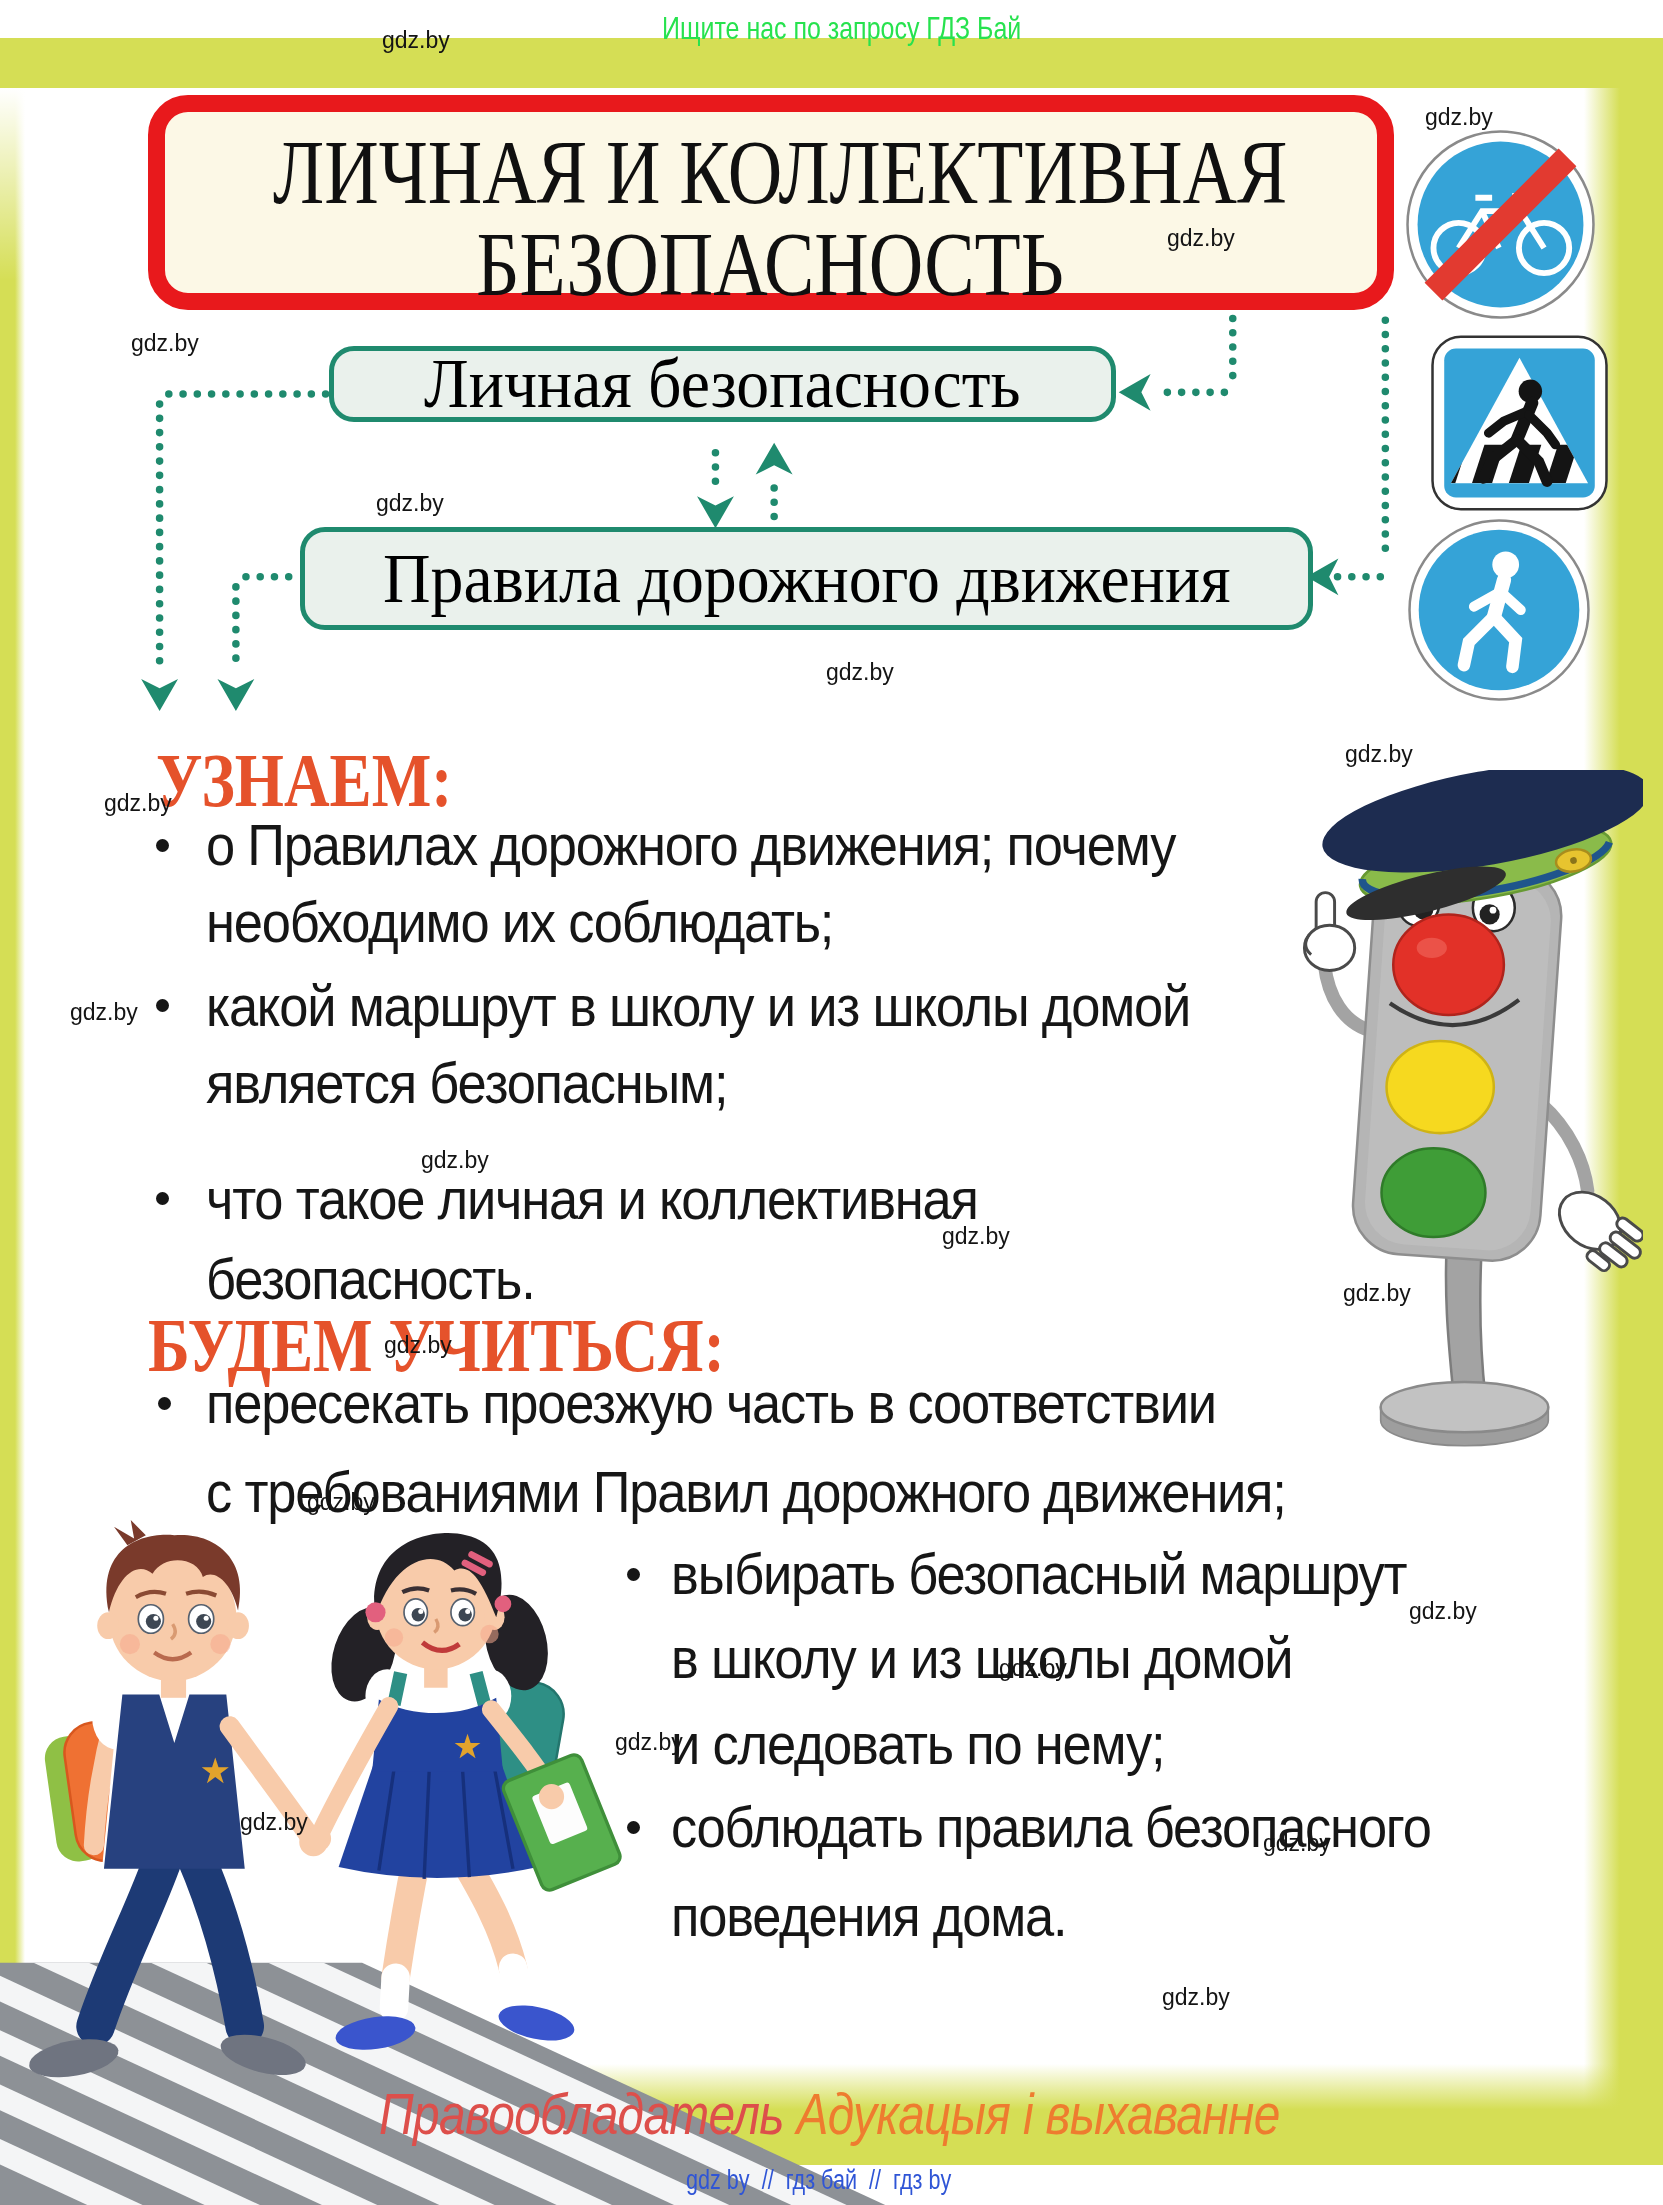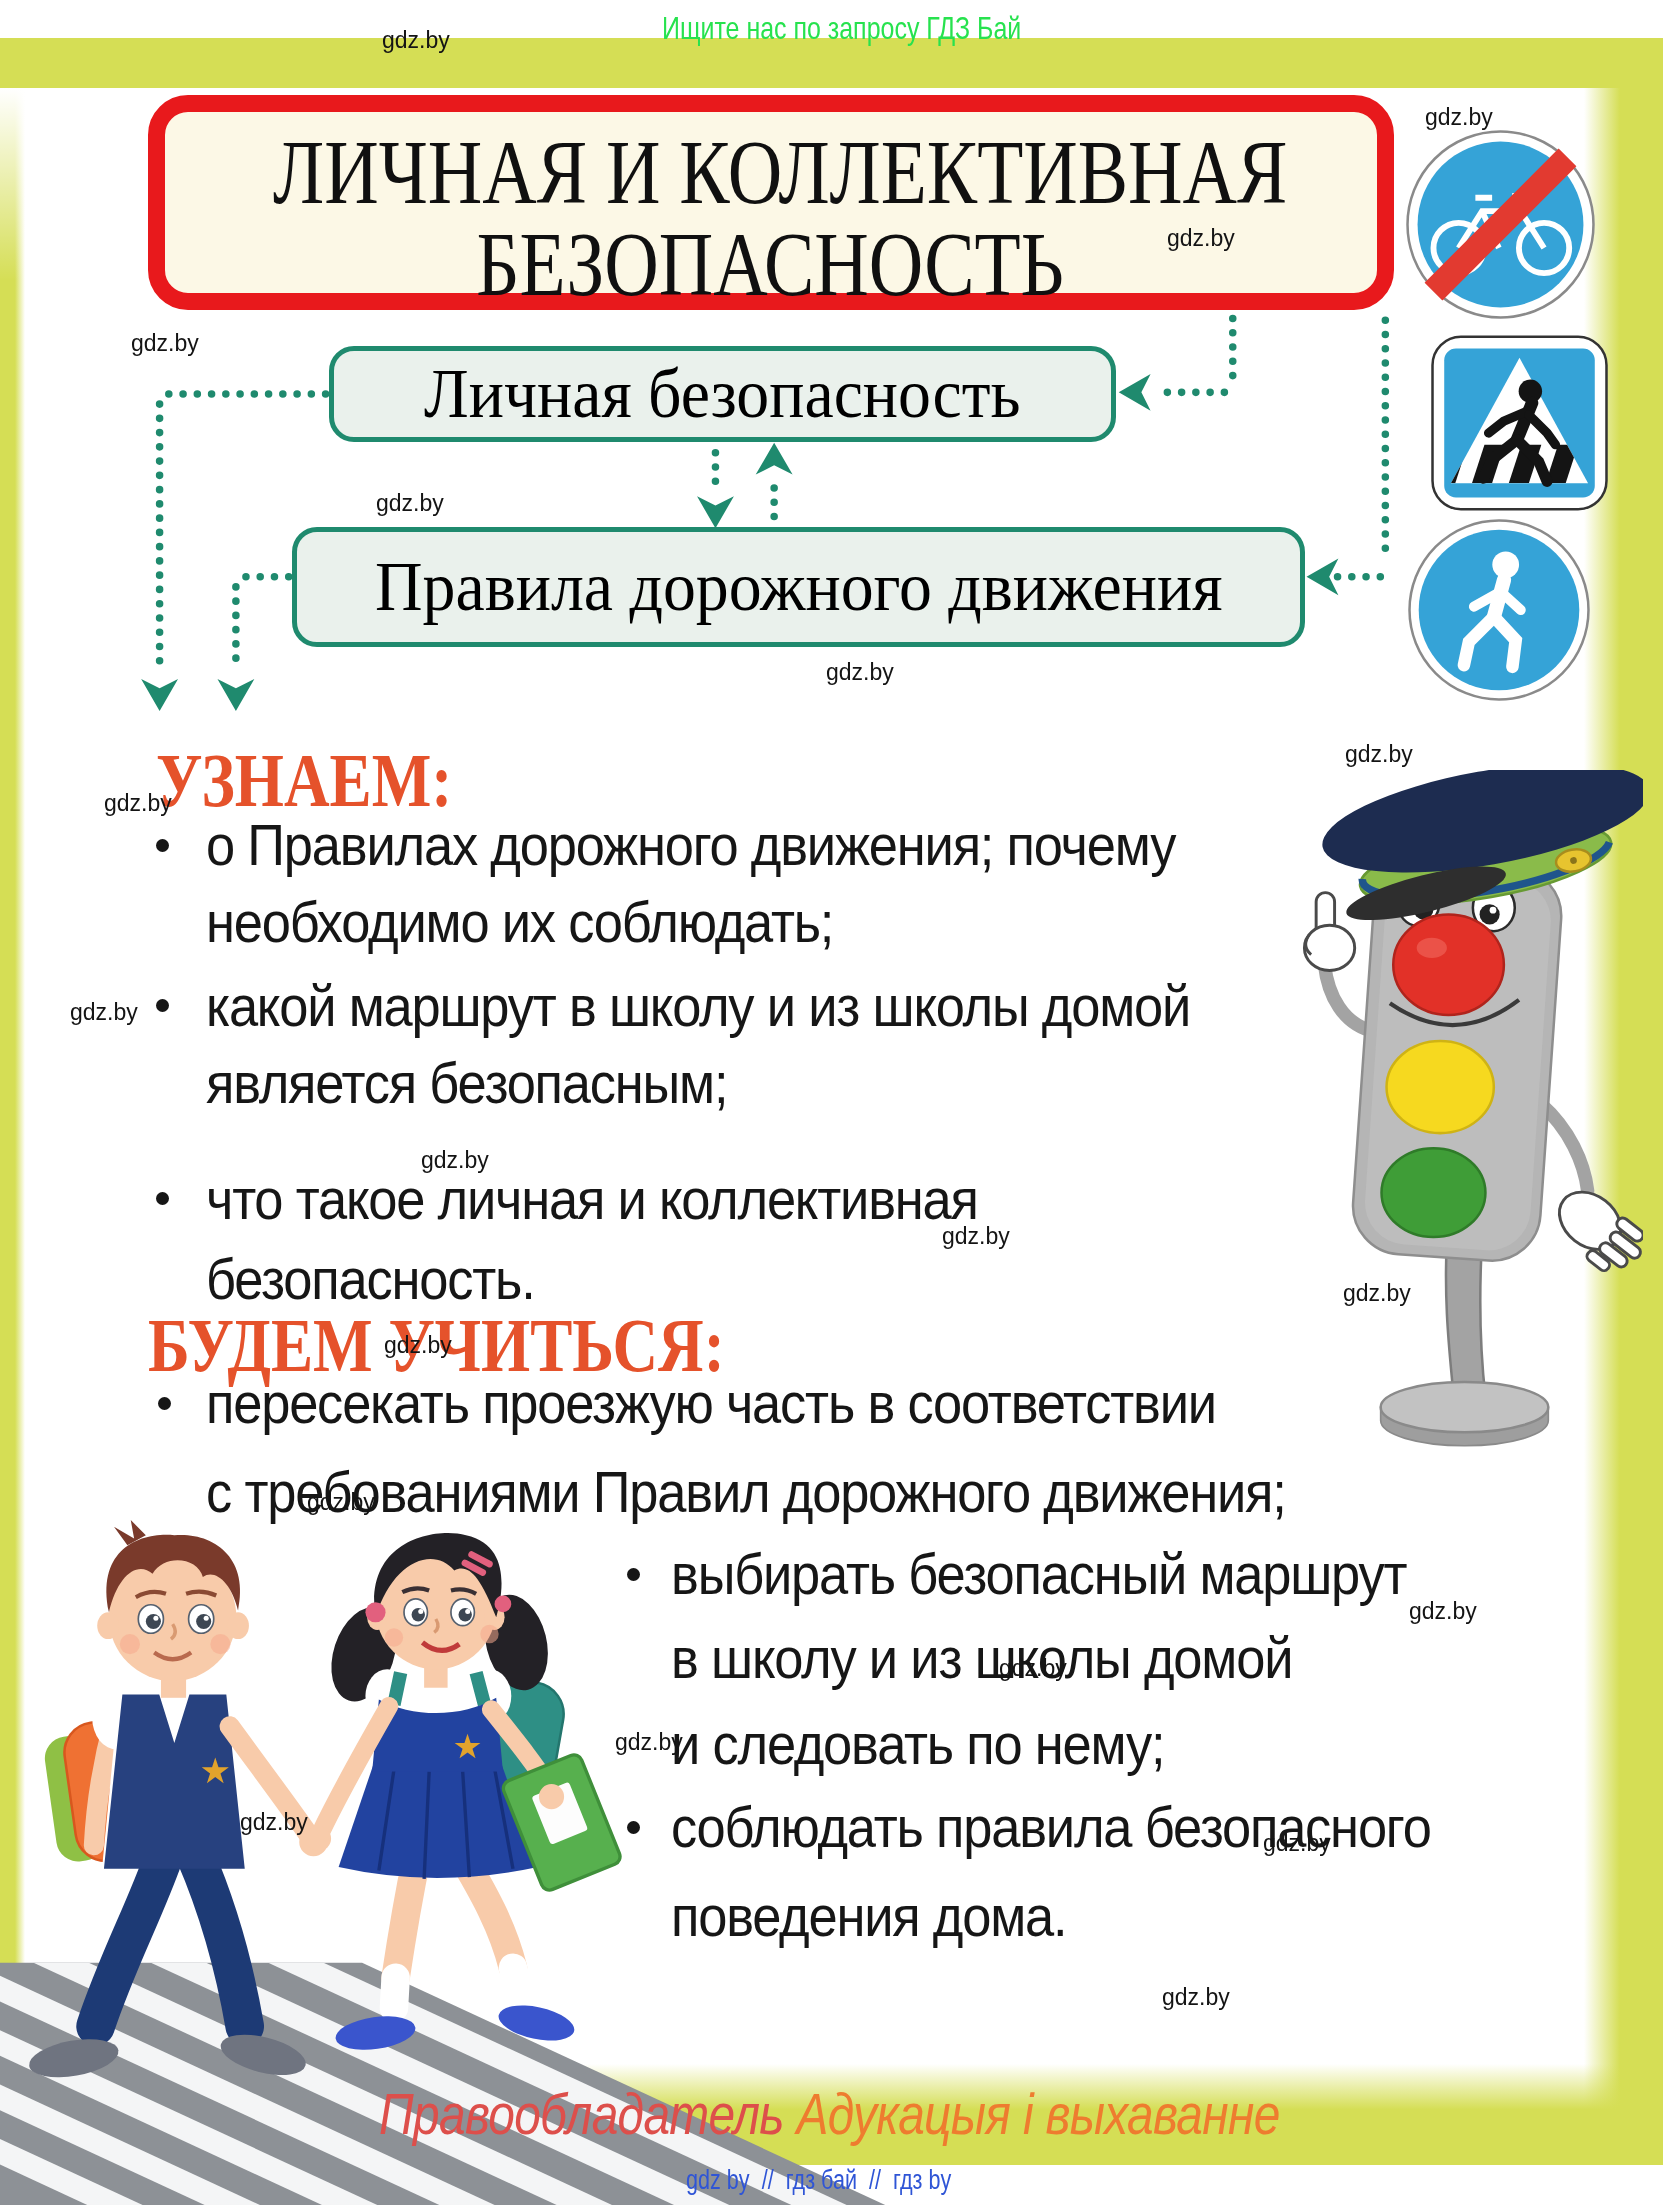--- a/index.html
+++ b/index.html
@@ -50,24 +50,24 @@
 <div class="abs stripe-left-fade"></div>
 <div class="abs stripe-right"></div>
 <div class="abs band-bottom"></div>
 
 <div class="abs promo">Ищите нас по запросу ГДЗ Бай</div>
 
 <div class="abs title-box"></div>
 <div class="abs title-line" style="top:119px;">ЛИЧНАЯ И КОЛЛЕКТИВНАЯ</div>
 <div class="abs title-line" style="top:211px;">БЕЗОПАСНОСТЬ</div>
 
-<div class="abs flowbox" style="left:329px;top:346px;width:787px;height:96px;">
+<div class="abs flowbox" style="left:329px;top:346px;width:787px;height:76px;">
   <span>Личная безопасность</span>
 </div>
-<div class="abs flowbox" style="left:292px;top:527px;width:1013px;height:120px;">
+<div class="abs flowbox" style="left:300px;top:527px;width:1013px;height:103px;">
   <span>Правила дорожного движения</span>
 </div>
 
 <svg class="abs nofit" style="left:0;top:0;z-index:4;" width="1664" height="2205" viewBox="0 0 1984 2630">
   <g stroke="#1f8a6e" stroke-width="9" stroke-linecap="round" stroke-dasharray="0 17" fill="none">
     <path d="M1470,380 V452"></path>
       <path d="M1460,468 H1382"></path>
     <path d="M1652,382 V664"></path>
       <path d="M1646,688 H1586"></path>
     <path d="M388,470 H198"></path>

